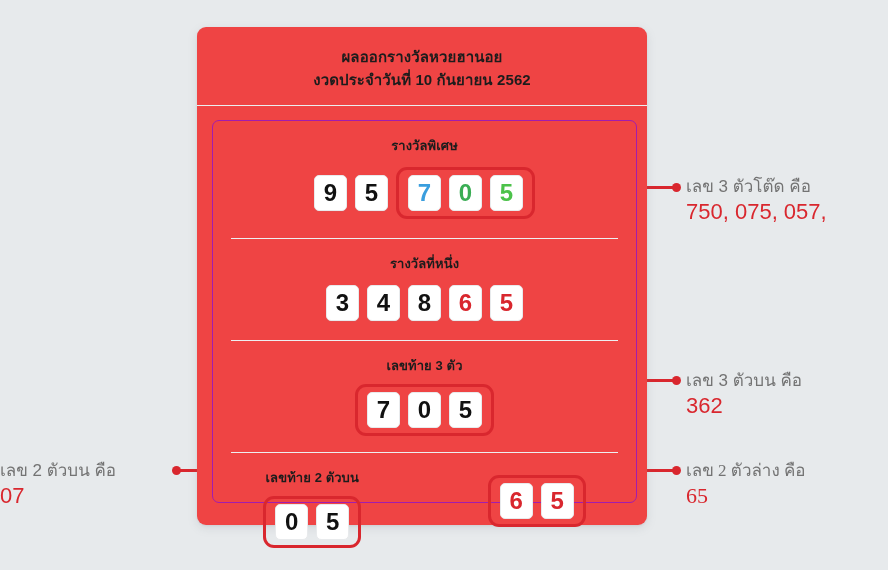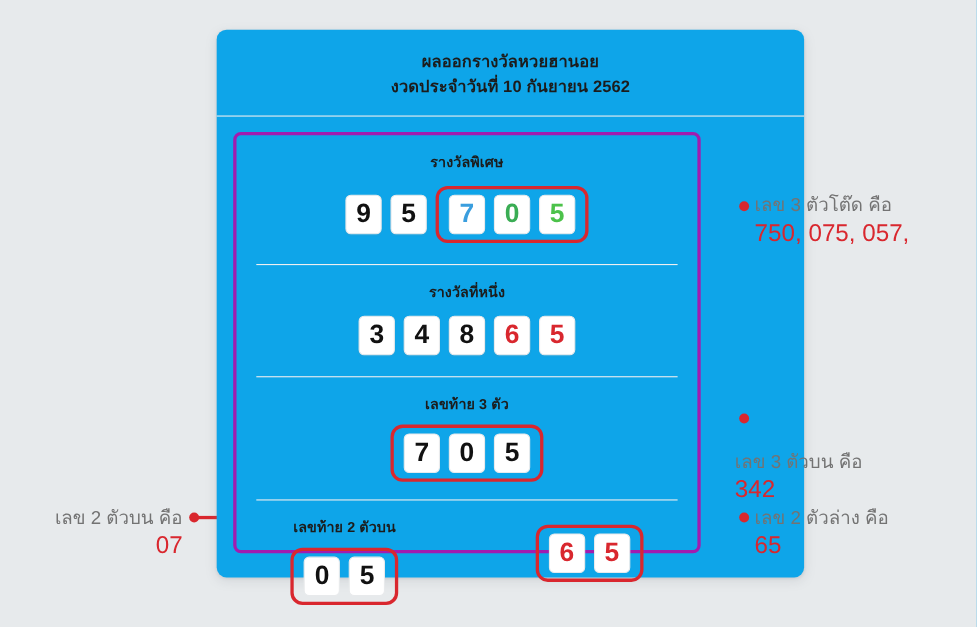--- a/index.html
+++ b/index.html
@@ -17,23 +17,23 @@
   #stage {
     position: absolute;
     inset: 0;
   }
 
   
   .result-card {
     position: absolute;
     left: 197px;
     top: 27px;
-    width: 534px;
+    width: 450px;
     height: 498px;
-    background: #0ea5e9;
+    background: #ef4444;
     border-radius: 9px;
     box-shadow: 0 3px 10px rgba(120,130,140,0.18), 0 1px 2px rgba(120,130,140,0.12);
     box-sizing: border-box;
     z-index: 2;
   }
 
   .card-header {
     height: 79px;
     border-bottom: 1px solid #eceef0;
     box-sizing: border-box;
@@ -51,21 +51,21 @@
     line-height: 23px;
     letter-spacing: .1px;
   }
 
   .panel {
     position: absolute;
     left: 15px;
     top: 93px;
     width: 425px;
     height: 383px;
-    border: 3px solid #a21caf;
+    border: 1px solid #a21caf;
     border-radius: 7px;
     box-sizing: border-box;
   }
 
   .prize-section {
     position: relative;
     box-sizing: border-box;
   }
   .divider {
     height: 1px;
@@ -135,21 +135,21 @@
     color: #737373;
     line-height: 25px;
     white-space: nowrap;
   }
   .annot-value {
     font-size: 22px;
     color: #d9272e;
     line-height: 25px;
   }
   .annot.right { text-align: left; }
-  .annot.left  { text-align: right; }
+  .annot.left  { }
 
   
   .conn {
     position: absolute;
     background: #d9272e;
     height: 3px;
     z-index: 1;
   }
   .dot {
     position: absolute;
@@ -248,28 +248,28 @@
       </div>
 
     </div>
   </div>
 
   <div class="annot right" style="left:686px; top:174px; width:200px;">
     <div class="annot-title">เลข 3 ตัวโต๊ด คือ</div>
     <div class="annot-value">750, 075, 057,</div>
   </div>
 
-  <div class="annot right" style="left:668px; top:368px; width:200px;margin-top:39px;">
+  <div class="annot right" style="left:686px; top:368px; width:200px;">
     <div class="annot-title">เลข 3 ตัวบน คือ</div>
-    <div class="annot-value">342</div>
+    <div class="annot-value">362</div>
   </div>
 
   <div class="annot left" style="left:0px; top:458px; width:166px;">
     <div class="annot-title">เลข 2 ตัวบน คือ</div>
     <div class="annot-value">07</div>
   </div>
 
-  <div class="annot right" style="left:686px; top:458px; width:200px;">
+  <div class="annot right" style="left:686px; top:458px; width:200px;font-family:Liberation Serif, serif;">
     <div class="annot-title">เลข 2 ตัวล่าง คือ</div>
     <div class="annot-value">65</div>
   </div>
 
 </div>
 
 </body></html>

